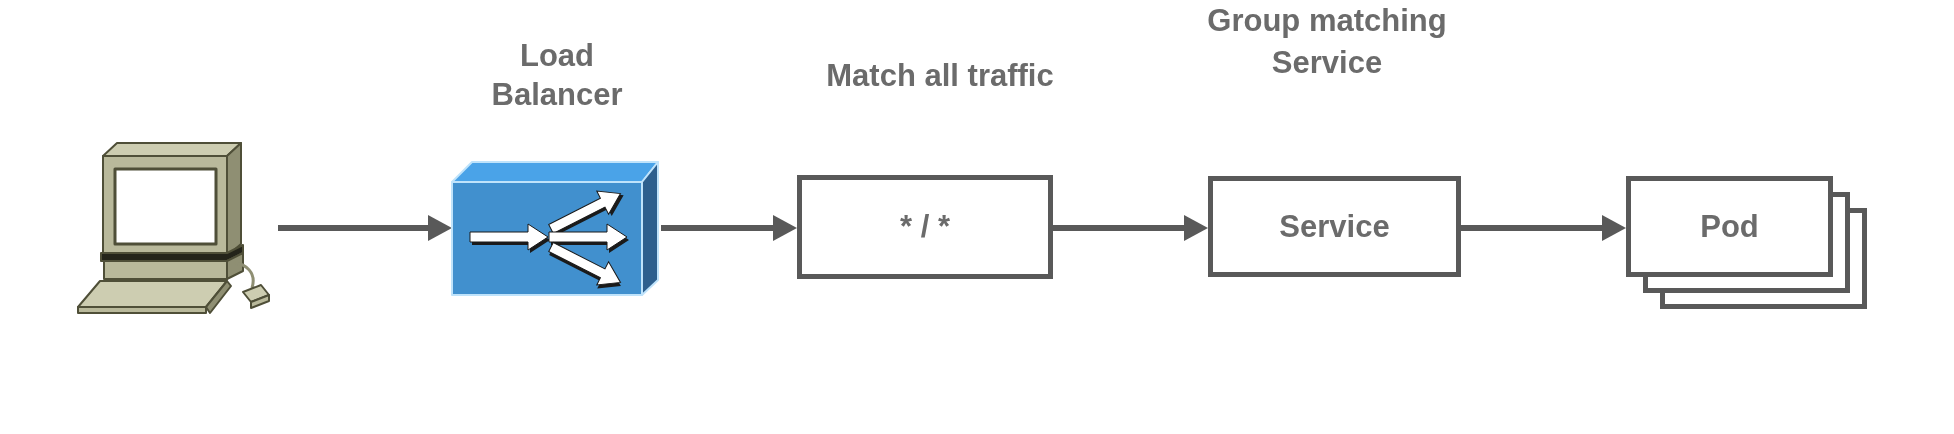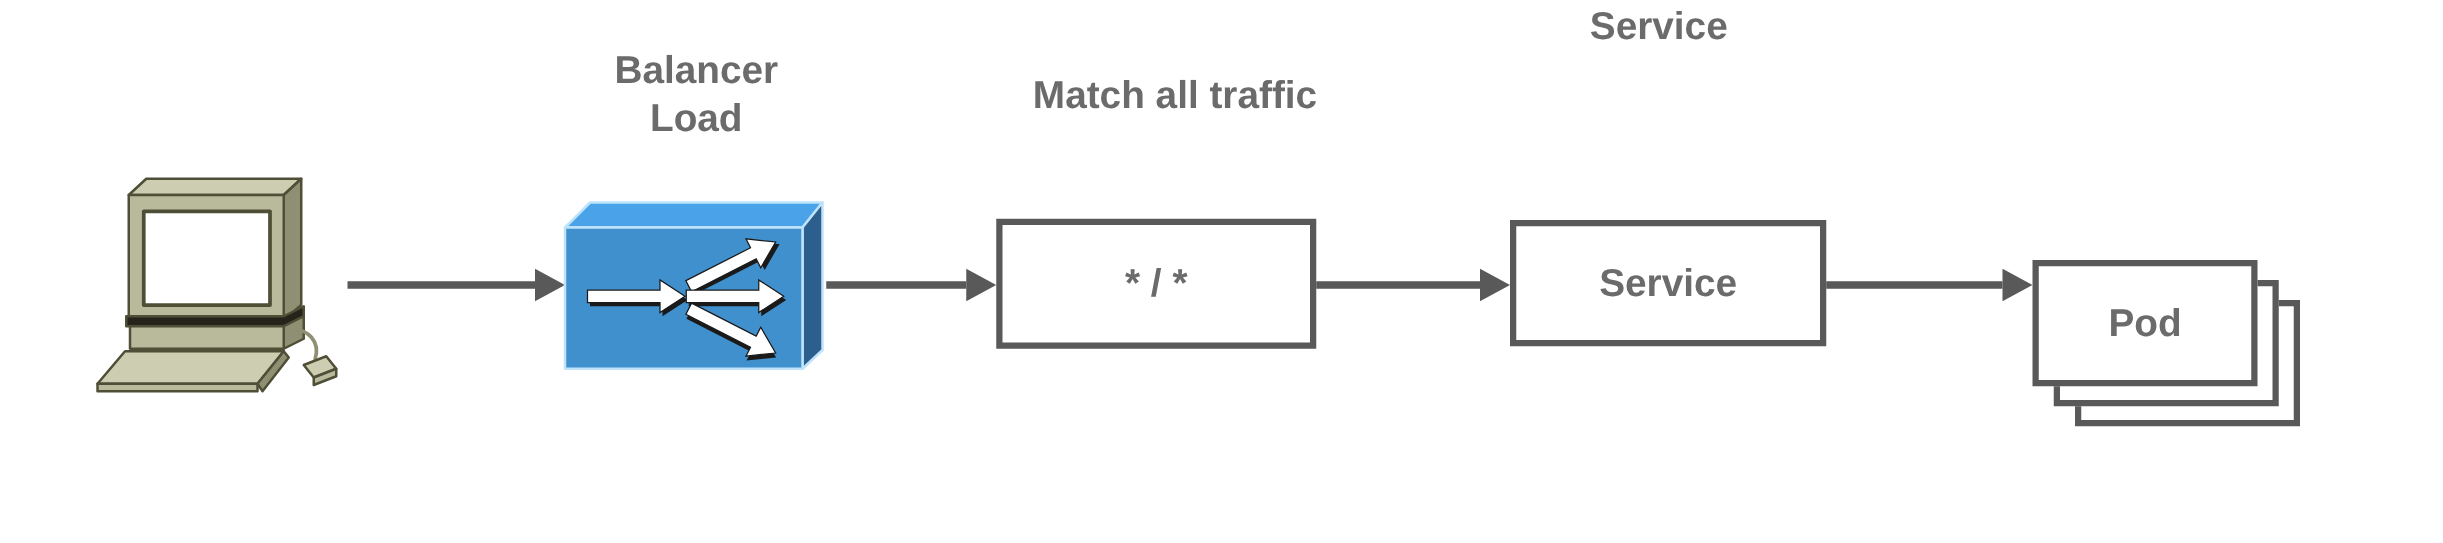--- a/index.html
+++ b/index.html
@@ -53,21 +53,21 @@
     align-items: center;
     justify-content: center;
     font-weight: bold;
     font-size: 31px;
     line-height: 38px;
     color: var(--text, #6b6b6b);
     text-align: center;
   }
   .match-box   { left: 797px;  top: 175px; width: 256px; height: 104px; }
   .service-box { left: 1208px; top: 176px; width: 253px; height: 101px; }
-  .pod { position: absolute; width: 180px; height: 101px; background: #ffffff; border: 5px solid var(--stroke, #595959); margin-top: 32px; }
+  .pod { position: absolute; width: 207px; height: 101px; background: #ffffff; border: 5px solid var(--stroke, #595959); }
   .pod-back  { left: 1660px; top: 208px; z-index: 1; }
   .pod-mid   { left: 1643px; top: 192px; z-index: 2; }
   .pod-front { left: 1626px; top: 176px; z-index: 3; display: flex; align-items: center; justify-content: center;
                font-weight: bold; font-size: 31px; color: var(--text, #6b6b6b); }
   .client-svg { position: absolute; left: 75px;  top: 136px; }
   .lb-svg     { position: absolute; left: 449px; top: 157px; }
 </style>
 </head>
 <body>
 
@@ -93,22 +93,22 @@
       <polygon points="152,145 156,150 135,177 131,171" fill="var(--computer-side, #8f8f73)"></polygon>
 
       <polygon points="168,156 186,149 194,159 176,166" fill="var(--computer-top, #cdcdb1)"></polygon>
       <polygon points="176,166 194,159 194,165 176,172" fill="var(--computer-body, #b9b99b)"></polygon>
     </g>
   </svg>
 
   <div class="arrow arrow1"></div>
 
   <div class="caption lb-caption">
+    <div>Load</div>
     <div>Balancer</div>
-    <div>Load</div>
   </div>
 
   <svg class="lb-svg" width="212" height="142" viewBox="0 0 212 142">
     <defs>
       <polygon id="arr" points="0,-5 58,-5 58,-13 78,0 58,13 58,5 0,5"></polygon>
     </defs>
     <g stroke="var(--lb-edge, #bfe3fb)" stroke-width="2" stroke-linejoin="round">
       <polygon points="3,25 23,5 209,5 193,25" fill="var(--lb-top, #4aa3e8)"></polygon>
       <polygon points="193,25 209,5 209,123 193,138" fill="var(--lb-side, #2d5f8e)"></polygon>
       <rect x="3" y="25" width="190" height="113" fill="var(--lb-front, #4190ce)"></rect>
@@ -135,20 +135,21 @@
   <div class="arrow arrow2"></div>
 
   <div class="caption match-caption">Match all traffic</div>
   <div class="box match-box">
     <span>* / *</span>
   </div>
 
   <div class="arrow arrow3"></div>
 
   <div class="caption group-caption">
+    <div>Group matching</div>
     <div>Service</div>
   </div>
   <div class="box service-box">
     <div>Service</div>
   </div>
 
   <div class="arrow arrow4"></div>
 
   <div class="pod pod-back"></div>
   <div class="pod pod-mid"></div>

